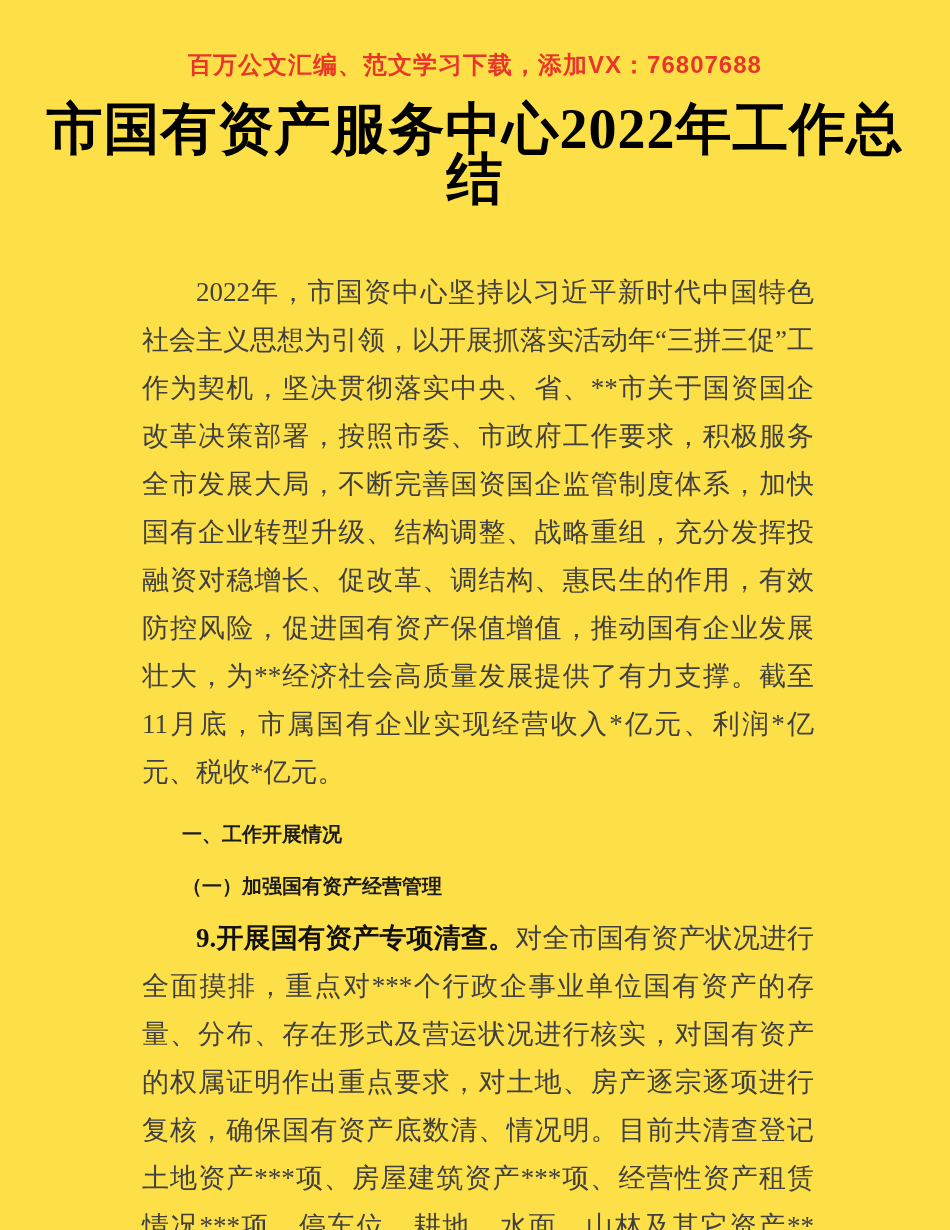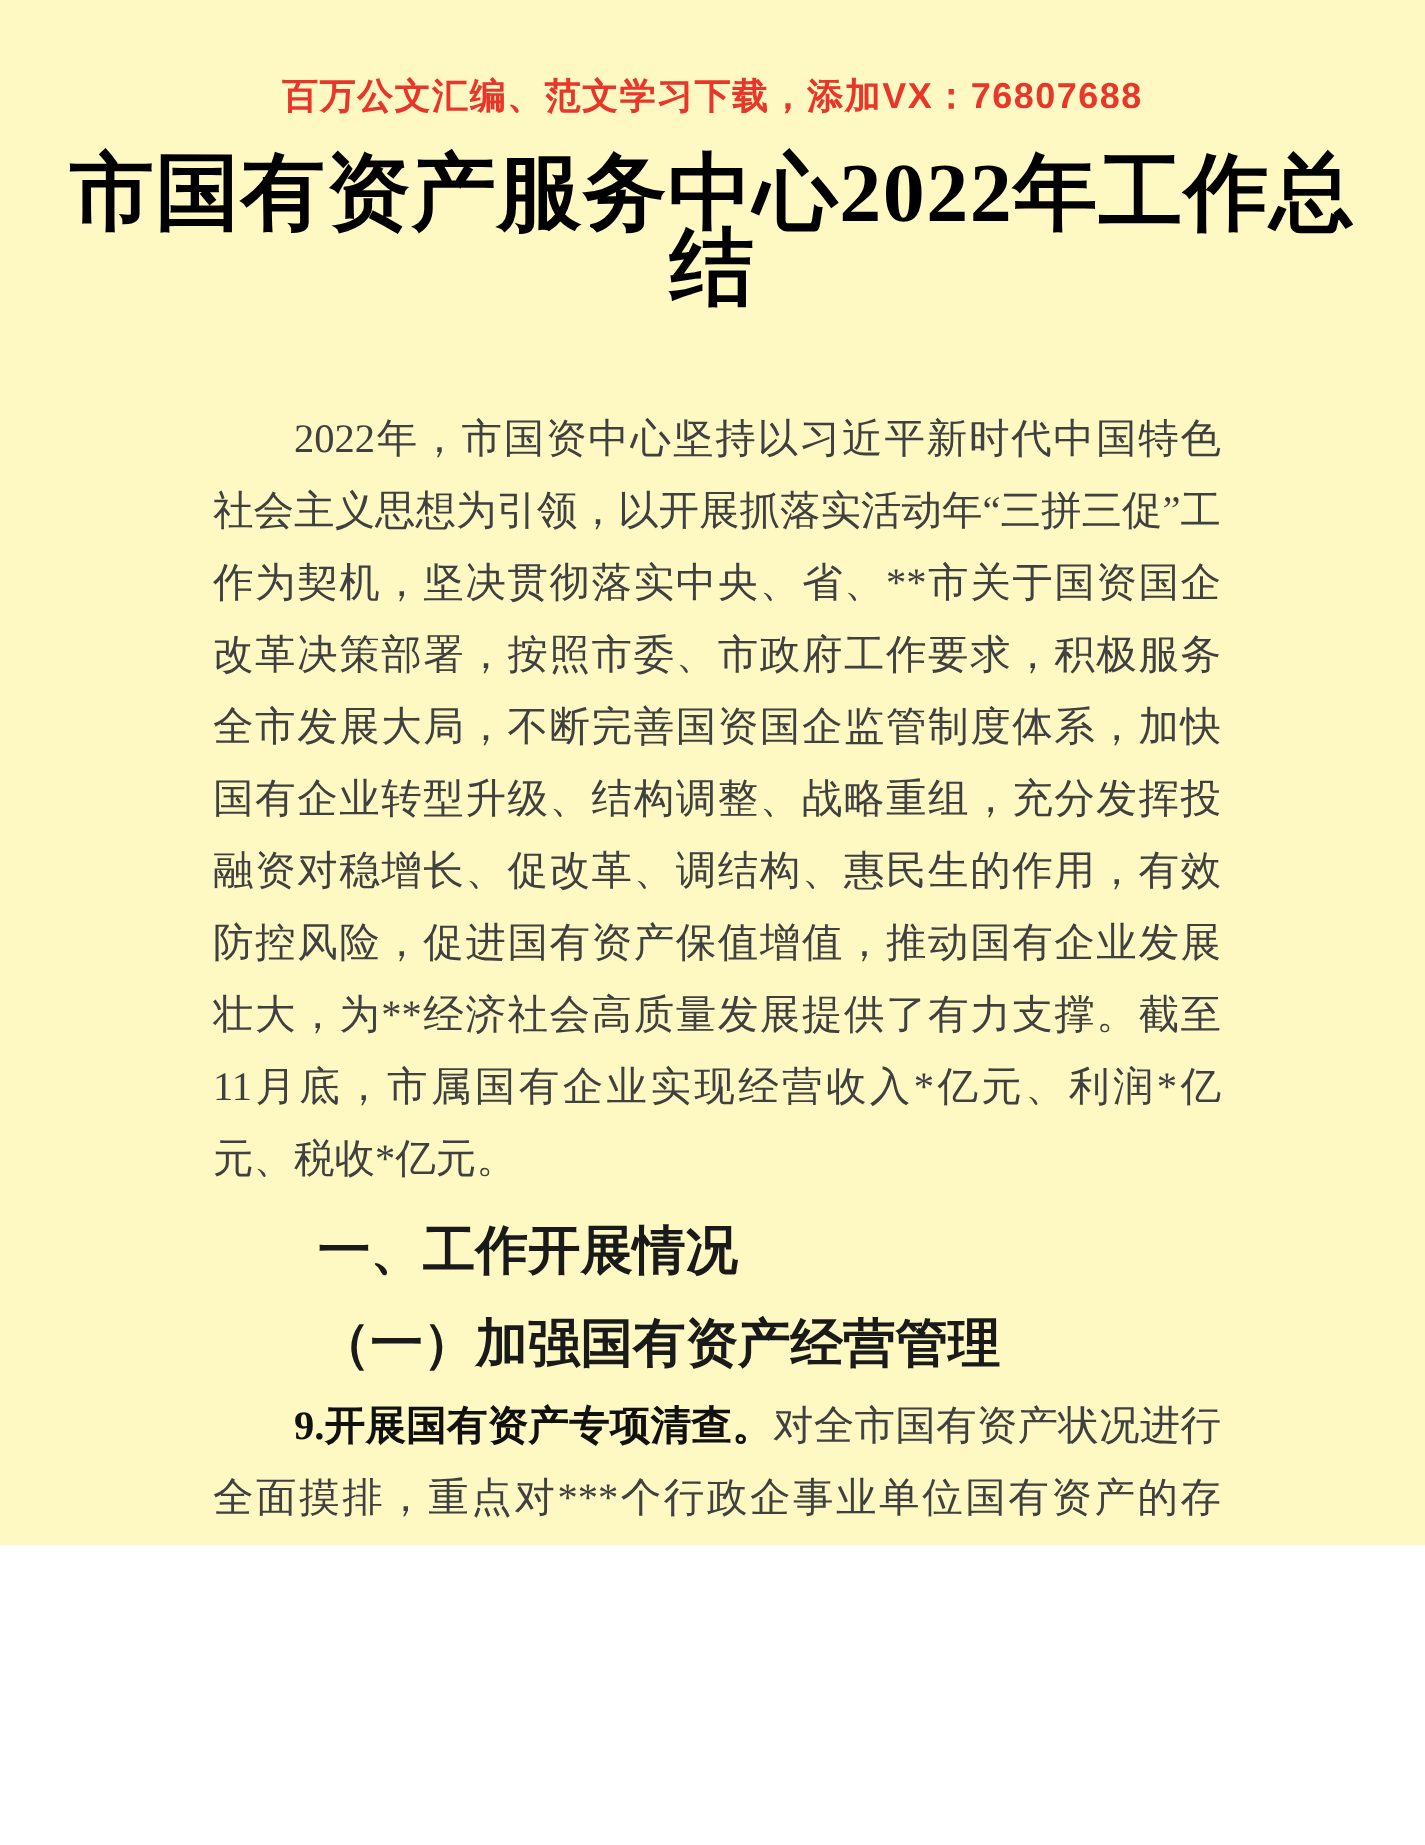--- a/index.html
+++ b/index.html
@@ -3,23 +3,23 @@
 <meta charset="utf-8">
 <style>
   html, body {
     margin: 0;
     padding: 0;
     background: #ffffff;
   }
   .page {
     position: relative;
     width: 950px;
-    height: 1030px;
+    height: 1230px;
     margin: 0 auto;
-    background: #fef9c3;
+    background: #fde047;
     overflow: hidden;
     font-family: "Liberation Serif", "DejaVu Serif", serif;
   }
   .banner {
     padding-top: 50px;
     text-align: center;
     font-family: "Liberation Sans", "DejaVu Sans", sans-serif;
     font-weight: 700;
     font-size: 24px;
     line-height: 30px;
@@ -46,28 +46,28 @@
     color: #404040;
     text-align: justify;
     text-justify: inter-ideograph;
   }
   .para {
     margin: 0;
     text-indent: 2em;
   }
   .h-level1, .h-level2 {
     margin: 0;
-    font-size: 35px;
+    font-size: 20px;
     line-height: 48px;
     font-weight: 700;
     color: #1a1a1a;
     text-indent: 2em;
   }
   .h-level1 { margin-top: 14px; }
-  .h-level2 { margin-top: 16px; font-family: Liberation Mono, monospace; }
+  .h-level2 { margin-top: 4px; }
   .para-item { margin-top: 4px; }
   .lead-bold {
     font-weight: 700;
     color: #111111;
   }
 </style>
 </head>
 <body>
 
 <div class="page">

